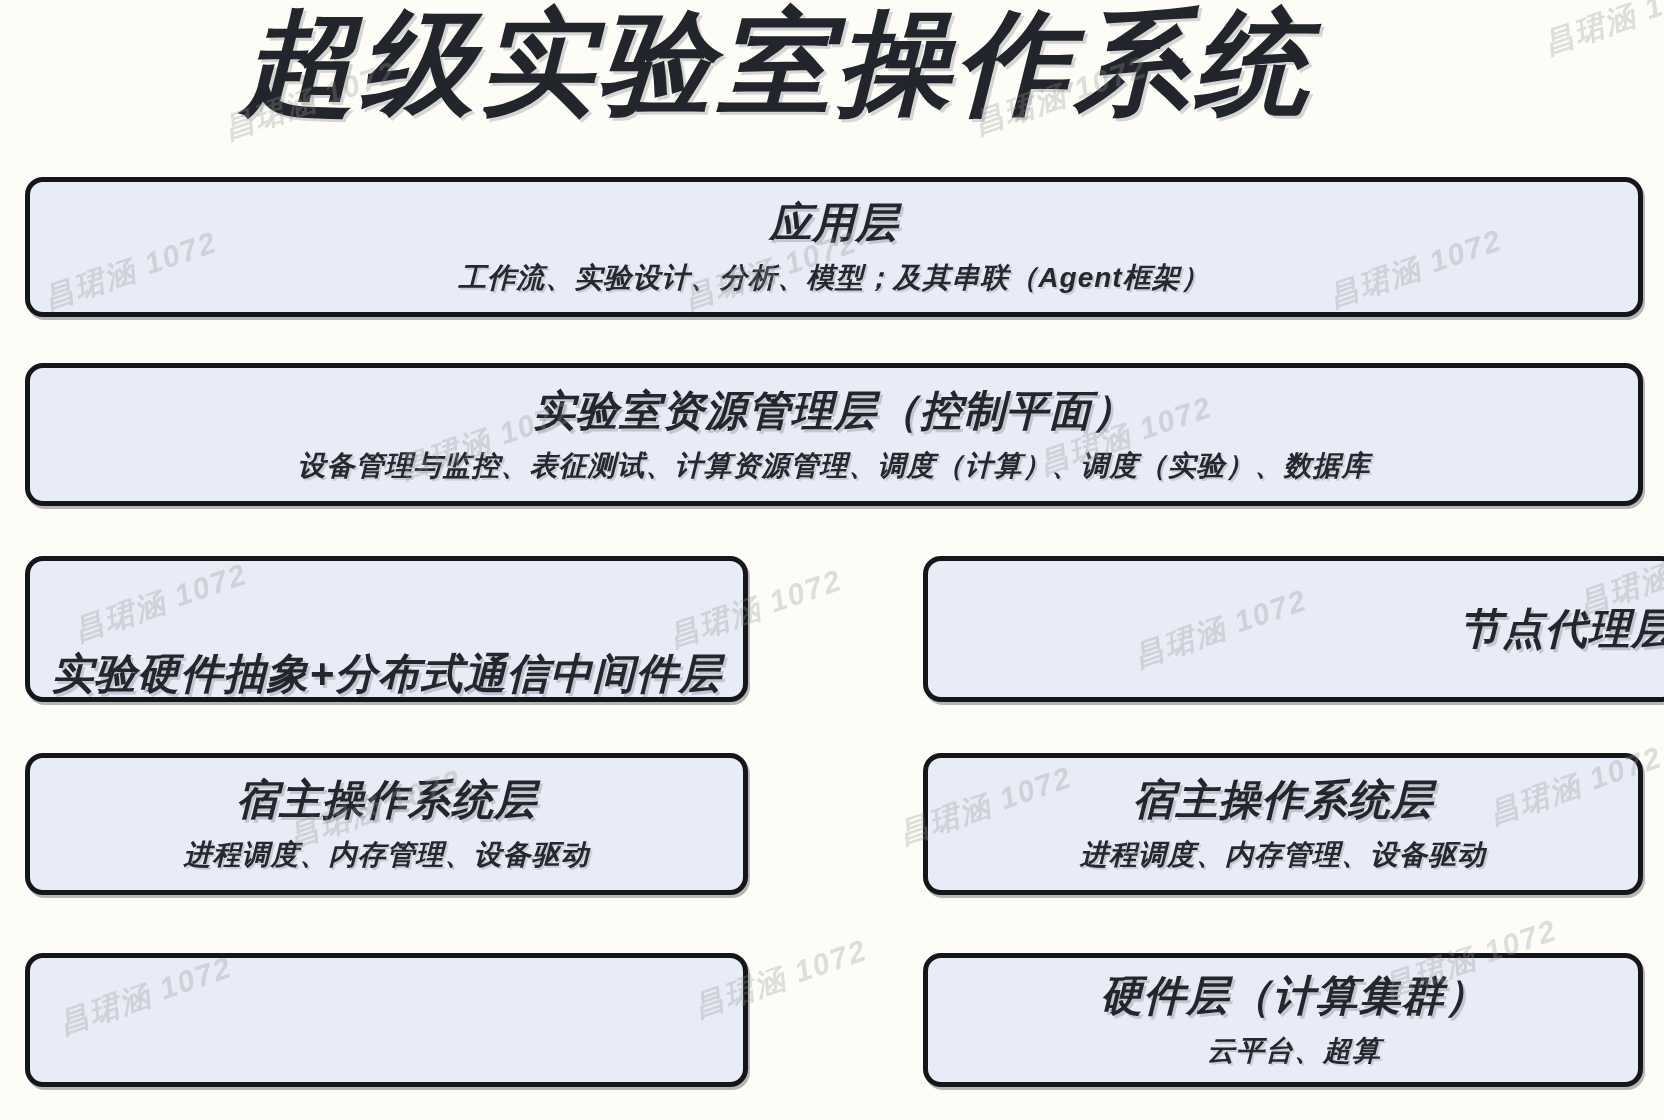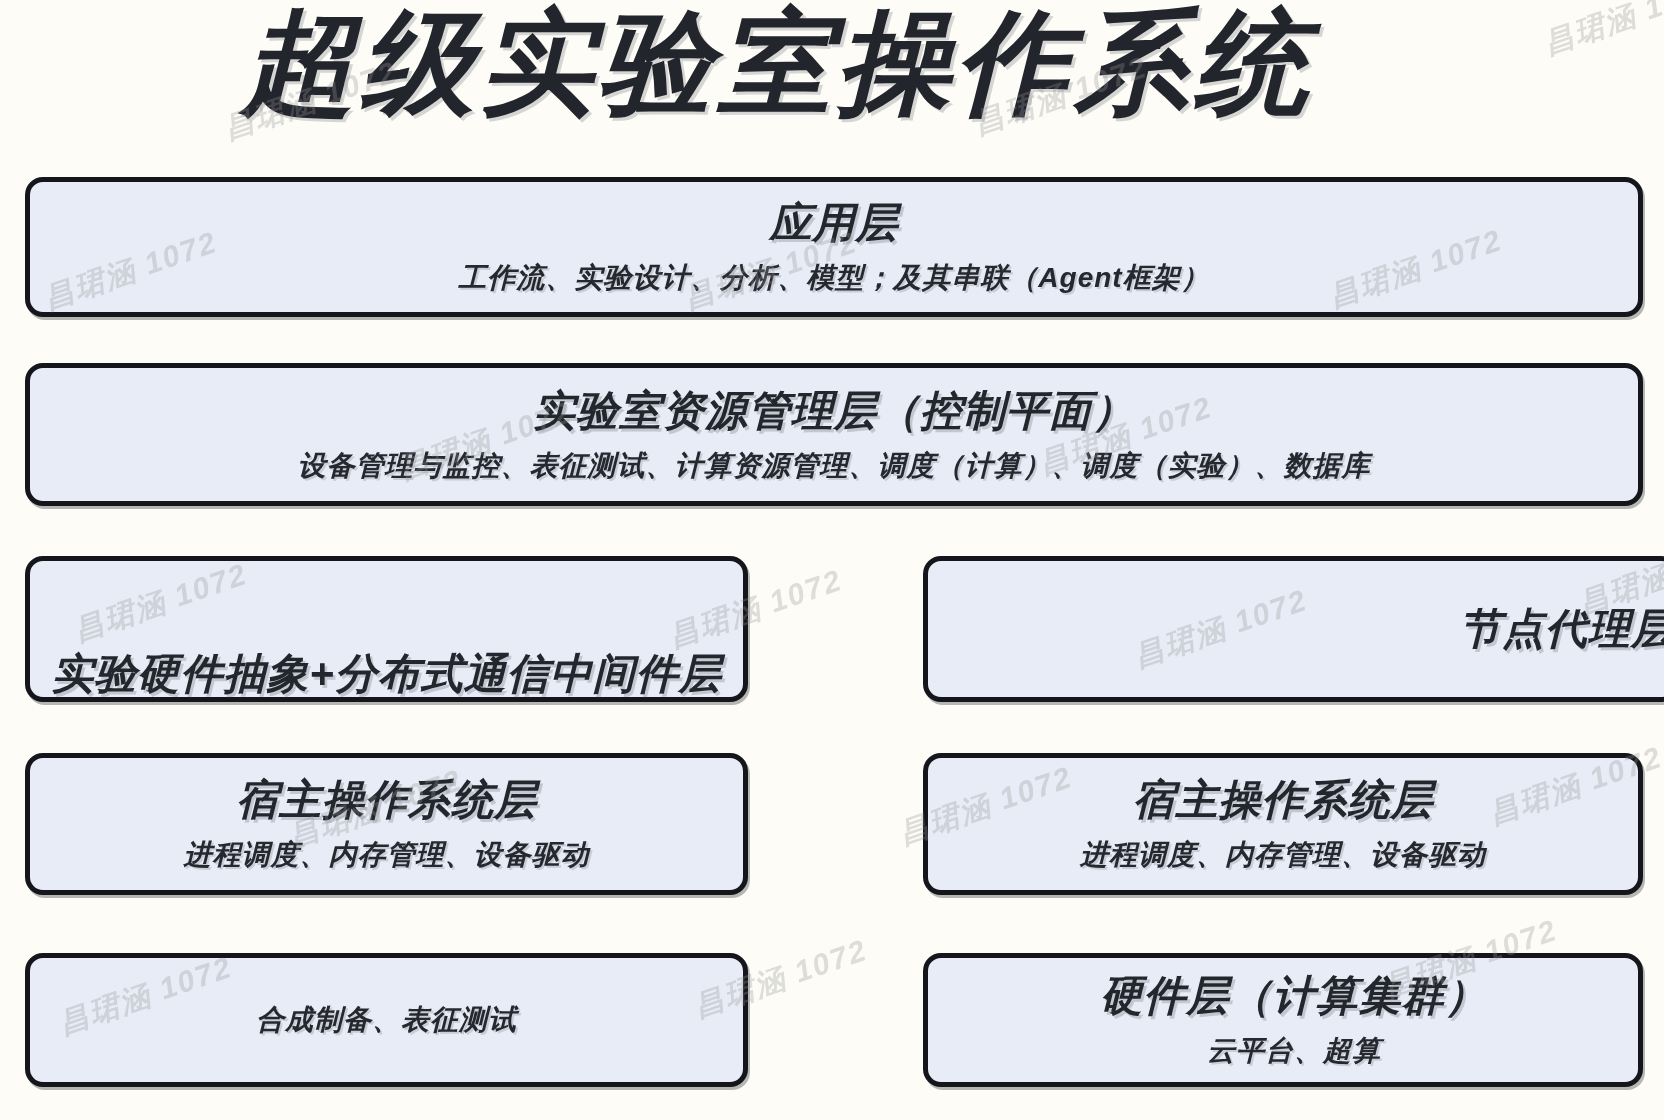--- a/index.html
+++ b/index.html
@@ -83,21 +83,20 @@
     <div class="box-title">宿主操作系统层</div>
     <div class="box-sub">进程调度、内存管理、设备驱动</div>
   </section>
 
   <section class="box" style="left:923px; top:753px; width:720px; height:142px;">
     <div class="box-title">宿主操作系统层</div>
     <div class="box-sub">进程调度、内存管理、设备驱动</div>
   </section>
 
   <section class="box" style="left:25px; top:953px; width:723px; height:134px;">
-    <div class="box-sub">合成制备、表征测试</div>
   </section>
 
   <section class="box" style="left:923px; top:953px; width:720px; height:134px;padding-left:22px;">
     <div class="box-title">硬件层（计算集群）</div>
     <div class="box-sub">云平台、超算</div>
   </section>
 
   <div class="watermark-layer">
     <span class="wm" style="left:225px;  top:110px;">昌珺涵 1072</span>
     <span class="wm" style="left:975px;  top:105px;">昌珺涵 1072</span>

